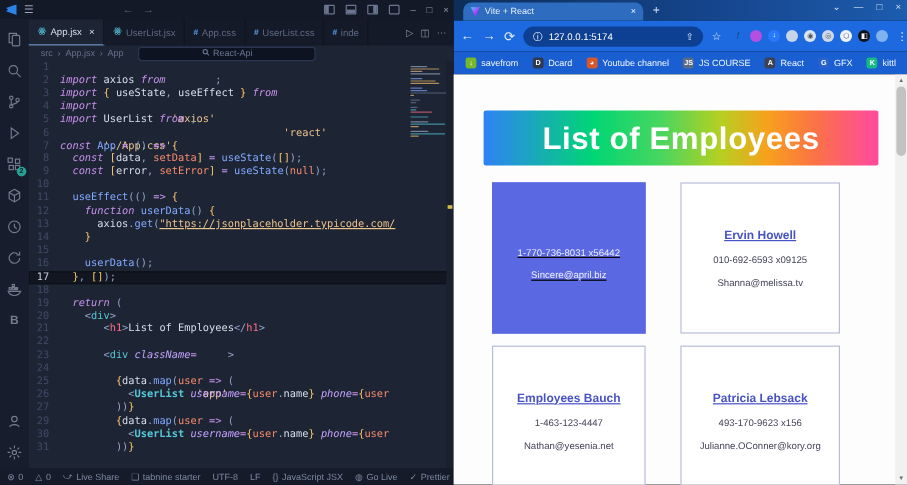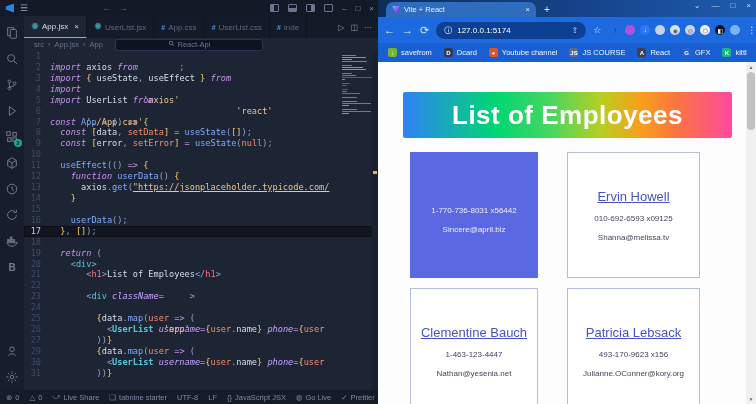--- a/index.html
+++ b/index.html
@@ -82,23 +82,23 @@
   .bm { display:flex; align-items:center; gap:4px; white-space:nowrap; }
   .bm-ic { width:9px; height:9px; border-radius:2px; display:flex; align-items:center; justify-content:center; font-size:6px; font-weight:bold; color:#fff; flex:0 0 auto; }
 
   .cr-page { flex:1; background:#fdfdfd; position:relative; overflow:hidden; }
   .banner { margin:30px 24px 0 25px; height:46px; border-radius:2px;
     background:linear-gradient(90deg,#2f82f5 0%,#00d674 28%,#49d65f 45%,#b5d021 60%,#f8a01c 72%,#fb7245 84%,#ff49a0 100%);
     display:flex; align-items:center; justify-content:center; }
   .banner h1 { color:#fff; font-size:26px; font-weight:bold; letter-spacing:.5px; }
   .cards { margin:14px 0 0 32px; display:grid; grid-template-columns:128px 133px; column-gap:29px; row-gap:10px; }
   .card { height:126px; background:#fff; border:1px solid #b6bcdb; display:flex; flex-direction:column; align-items:center; justify-content:center; gap:10px; text-align:center; padding:4px; }
-  .card .nm { font-size:13px; font-weight:normal; color:#4753c5; text-decoration:underline; }
+  .card .nm { font-size:10px; font-weight:bold; color:#4753c5; text-decoration:underline; }
   .card .ph, .card .em { font-size:8px; color:#44445a; }
-  .card.hl { background:#5a68e2; border-color:#5a68e2; }
+  .card.hl { background:#5a68e2; border-color:#5a68e2;text-decoration:underline; }
   .card.hl .ph, .card.hl .em { color:#eef0ff; }
   .card.hl .nm { visibility:hidden; height:0; }
   .pg-scroll { position:absolute; right:0; top:0; width:10px; height:100%; background:#f1f1f1; display:flex; flex-direction:column; align-items:center; }
   .pg-arrow { font-size:5px; color:#6d6d6d; height:10px; display:flex; align-items:center; }
   .pg-thumb { width:8px; height:58px; background:#c2c2c2; border-radius:4px; }
   .pg-track { flex:1; }
 </style>
 </head>
 <body>
 
@@ -455,21 +455,21 @@
             <a class="nm"></a>
             <div class="ph">1-770-736-8031 x56442</div>
             <div class="em">Sincere@april.biz</div>
           </div>
           <div class="card">
             <a class="nm">Ervin Howell</a>
             <div class="ph">010-692-6593 x09125</div>
             <div class="em">Shanna@melissa.tv</div>
           </div>
           <div class="card">
-            <a class="nm">Clementine Bauch</a>
+            <a class="nm">Employees Bauch</a>
             <div class="ph">1-463-123-4447</div>
             <div class="em">Nathan@yesenia.net</div>
           </div>
           <div class="card">
             <a class="nm">Patricia Lebsack</a>
             <div class="ph">493-170-9623 x156</div>
             <div class="em">Julianne.OConner@kory.org</div>
           </div>
         </div>
       <div class="pg-scroll">

